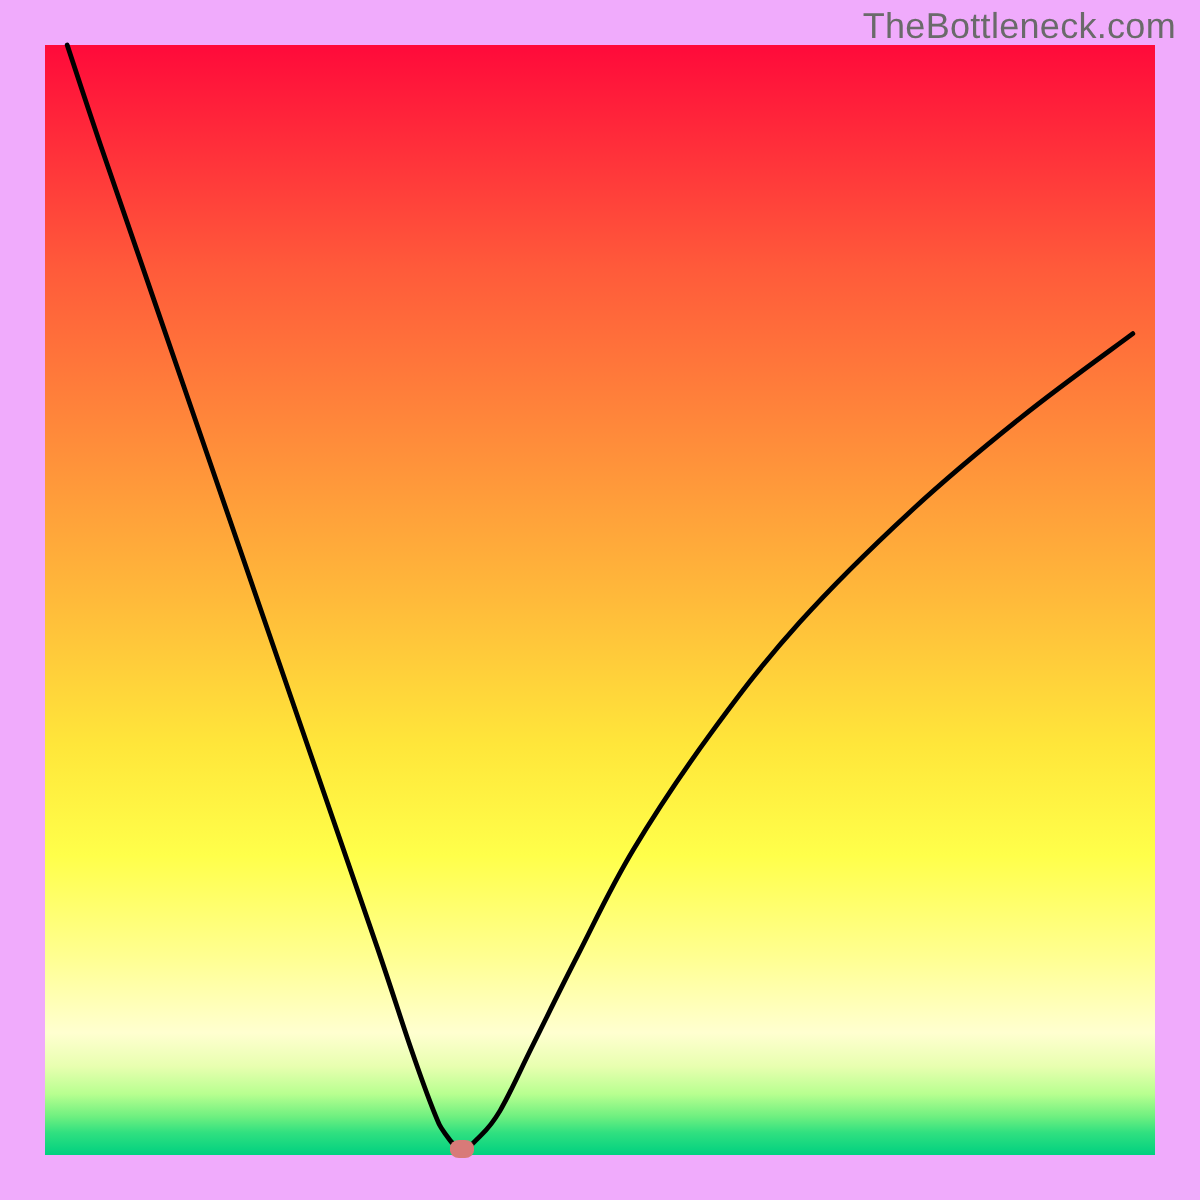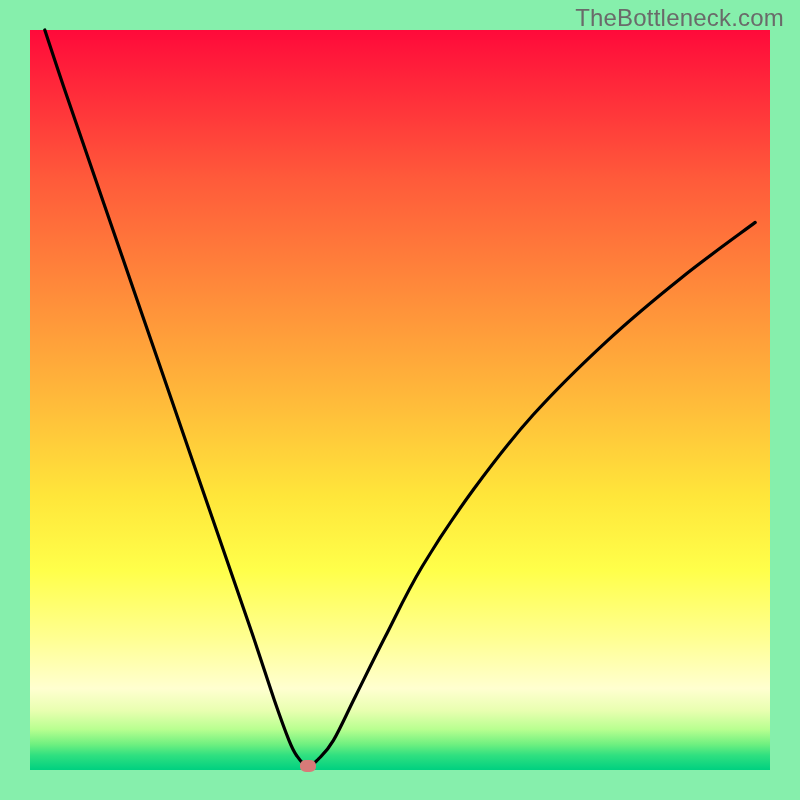--- a/index.html
+++ b/index.html
@@ -7,21 +7,21 @@
     padding: 0;
     width: 800px;
     height: 800px;
     background: #000;
     overflow: hidden;
   }
   .chart-wrap {
     position: relative;
     width: 800px;
     height: 800px;
-    background: #86efac;
+    background: #f0abfc;
   }
   .plot-area {
     position: absolute;
     left: 30px;
     top: 30px;
     width: 740px;
     height: 740px;
     background: linear-gradient(to bottom,
       #ff0a3a 0%,
       #ff2a3a 8%,

